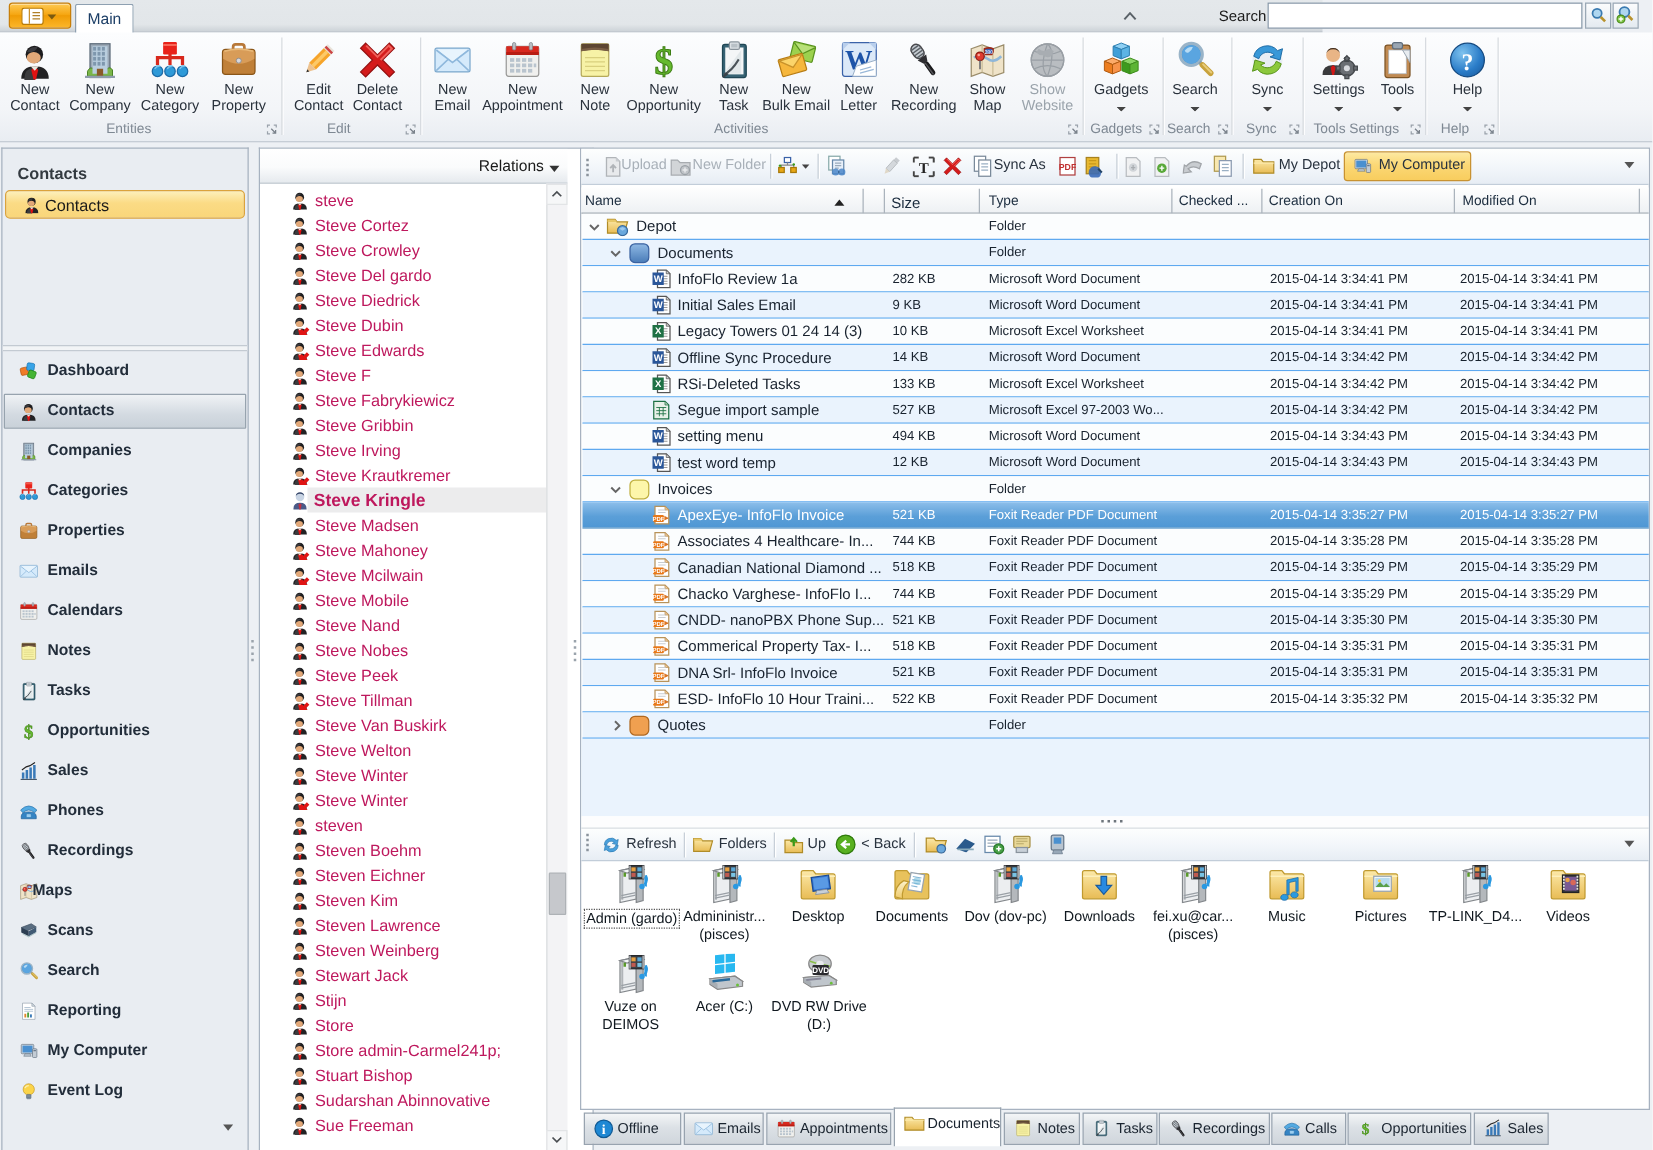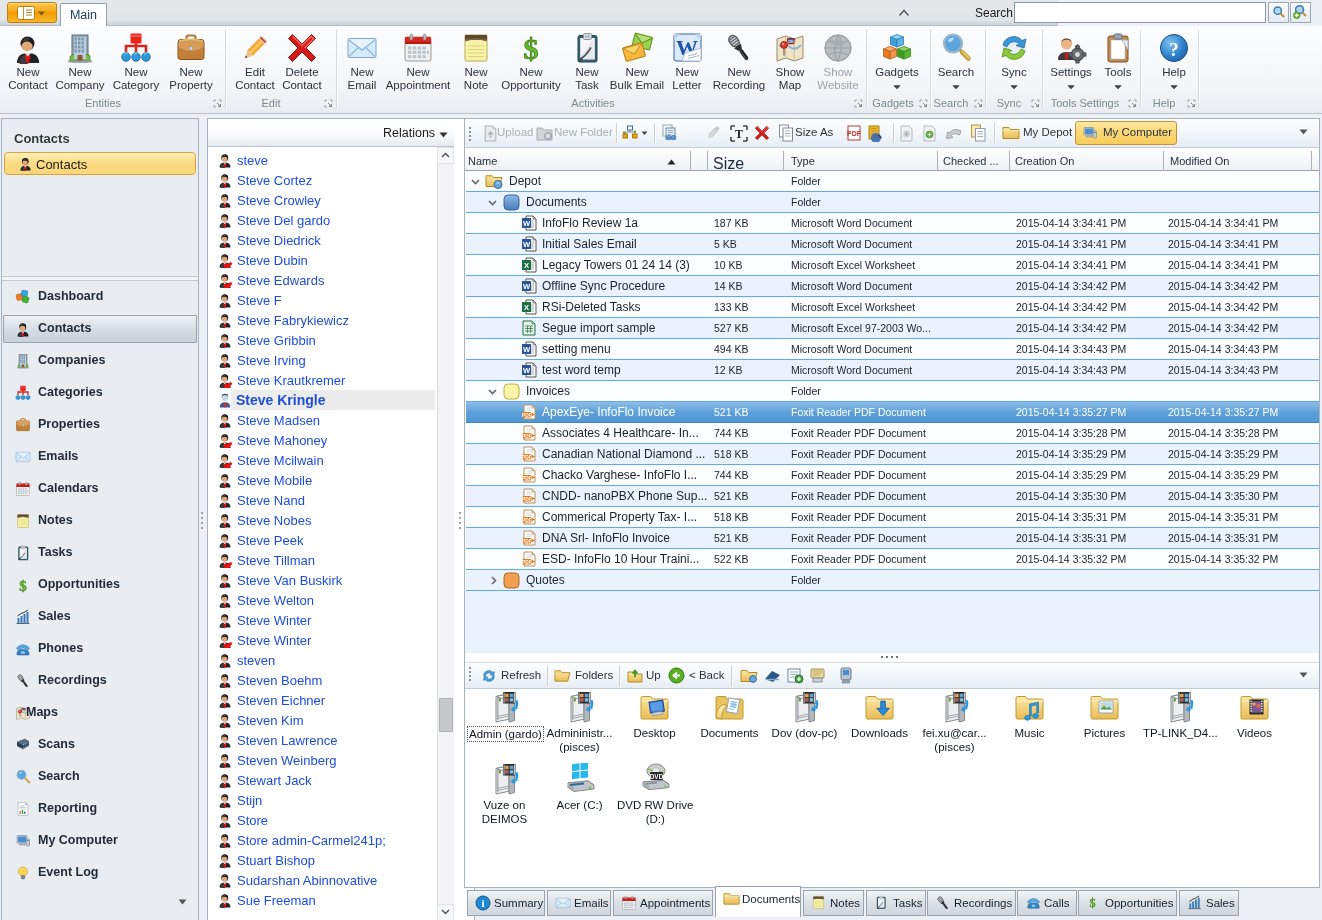--- a/index.html
+++ b/index.html
@@ -15,21 +15,21 @@
 .gsep{position:absolute;top:4px;height:78px;width:1px;background:#d7dbe0;box-shadow:1px 0 0 #fdfdfe}
 .glbl{position:absolute;top:71px;font-size:11px;color:#7e8893;text-align:center}
 .glaunch{position:absolute;top:73px;width:9px;height:9px}
 .dis{color:#9aa3ab}
 #main{left:0;top:114px;width:1322px;height:806px;background:#edf0f4}
 .panel{position:absolute;border:1px solid #a7b2c0;background:#fff;overflow:hidden}
 #lpanel{left:1px;top:4px;width:198px;height:802px;background:#e9edf2;border-bottom:none}
 #mpanel{left:207px;top:4px;width:268px;height:802px;border-bottom:none}
 #rpanel{left:464px;top:4px;width:856px;height:770px}
 .navtxt{position:absolute;font-size:12.5px;font-weight:bold;color:#222d3a;white-space:nowrap}
-.mrow{position:absolute;left:1px;width:228px;height:20px;font-size:13px;color:#1d4ed8;white-space:nowrap}
+.mrow{position:absolute;left:16px;width:228px;height:20px;font-size:13px;color:#be185d;white-space:nowrap}
 .mrow svg{position:absolute;left:8px;top:2px}
 .mrow span{position:absolute;left:28px;top:3px}
 .trow{position:absolute;left:1px;width:854px;height:21px;font-size:10.5px;color:#18222e}
 .trow .nm{font-size:12px}
 .trow .nm{position:absolute;top:3px;white-space:nowrap}
 .trow .sz{position:absolute;left:248px;top:4px}
 .trow .tp{position:absolute;left:325px;top:4px;white-space:nowrap}
 .trow .c1{position:absolute;left:550px;top:4px;white-space:nowrap}
 .trow .c2{position:absolute;left:702px;top:4px;white-space:nowrap}
 .tb{position:absolute;background:linear-gradient(#fdfefe,#f2f6fa 55%,#e7edf4);border-bottom:1px solid #c2cdd9}
@@ -964,21 +964,21 @@
       </svg>
 <svg class="abs" style="left:289px;top:6px" width="16" height="16" viewBox="0 0 32 32">
         <use href="#i-redx"></use>
       </svg>
 <svg class="abs" style="left:313px;top:5px" width="16" height="18" viewBox="0 0 16 18">
         <rect x="1.5" y="1" width="9" height="12" fill="#fff" stroke="#7a8a9a"></rect>
         <rect x="5" y="4" width="9.5" height="13" fill="#fff" stroke="#7a8a9a"></rect>
         <path d="M7 7 h5.5 M7 9.5 h5.5 M7 12 h5.5" stroke="#a8c" stroke-width="0"></path>
         <path d="M7 7 h5.5 M7 9.5 h5.5 M7 12 h5.5" stroke="#9ab0c4" stroke-width="1"></path>
       </svg>
-<div class="tbtxt" style="left:330px;color:#28323e">Size As</div>
+<div class="tbtxt" style="left:330px;color:#28323e">Sync As</div>
 <svg class="abs" style="left:382px;top:6px" width="14" height="16" viewBox="0 0 14 16">
         <rect x="1" y="1" width="12" height="14" fill="#fff" stroke="#b04040"></rect>
         <text x="7" y="11" font-size="7" font-weight="bold" text-anchor="middle" fill="#c03030">PDF</text>
         <path d="M2 2 l4 4 M6 2 l-4 4" stroke="#d86" stroke-width="0"></path>
       </svg>
 <svg class="abs" style="left:402px;top:5px" width="17" height="18" viewBox="0 0 17 18">
         <rect x="2" y="2" width="10" height="13" fill="#e8b830" stroke="#a8821c"></rect>
         <path d="M4 4.5 h6 M4 7 h6 M4 9.5 h6 M4 12 h6" stroke="#c89818" stroke-width="1"></path>
         <path d="M9 9 a5 5 0 1 1-0.1 0z" fill="#3a6ab8" opacity="0.9"></path>
         <path d="M11.5 11 l3 3" stroke="#246" stroke-width="1.6"></path>
@@ -1011,21 +1011,21 @@
 <div class="abs" style="left:610px;top:2px;width:102px;height:24px;border:1px solid #c89232;border-radius:3px;background:linear-gradient(#fde9a2,#fbd876 45%,#f8cd5e)"></div>
 <svg class="abs" style="left:617px;top:6px" width="16" height="16" viewBox="0 0 32 32">
         <use href="#i-mycomp"></use>
       </svg>
 <div class="tbtxt" style="left:638px;top:7px">My Computer</div>
 <svg class="abs" style="left:834px;top:10px" width="9" height="6" viewBox="0 0 9 6">
         <path d="M0.5 0.5 h8 L4.5 5.5z" fill="#555"></path>
       </svg>
 <div class="abs" style="left:0;top:31px;width:854px;height:21px;background:linear-gradient(#fefefe,#eef1f4);border-bottom:1px solid #9aa4ad"></div>
 <div class="abs" style="left:3px;top:36px;font-size:11px;color:#1b2c3e">Name</div>
-<div class="abs" style="left:248px;top:36px;font-size:16px;color:#1b2c3e">Size</div>
+<div class="abs" style="left:248px;top:36px;font-size:12px;color:#1b2c3e">Size</div>
 <div class="abs" style="left:326px;top:36px;font-size:11px;color:#1b2c3e">Type</div>
 <div class="abs" style="left:478px;top:36px;font-size:11px;color:#1b2c3e">Checked ...</div>
 <div class="abs" style="left:550px;top:36px;font-size:11px;color:#1b2c3e">Creation On</div>
 <div class="abs" style="left:705px;top:36px;font-size:11px;color:#1b2c3e">Modified On</div>
 <div class="abs" style="left:225px;top:32px;width:1px;height:20px;background:#aab3bc"></div>
 <div class="abs" style="left:242px;top:32px;width:1px;height:20px;background:#aab3bc"></div>
 <div class="abs" style="left:318px;top:32px;width:1px;height:20px;background:#aab3bc"></div>
 <div class="abs" style="left:472px;top:32px;width:1px;height:20px;background:#aab3bc"></div>
 <div class="abs" style="left:544px;top:32px;width:1px;height:20px;background:#aab3bc"></div>
 <div class="abs" style="left:698px;top:32px;width:1px;height:20px;background:#aab3bc"></div>
@@ -1058,35 +1058,35 @@
 </div>
 <div class="trow" style="top:94px;background:#fbfdfe;border-bottom:1px solid #5ea9f0">
 <svg class="abs" style="left:55px;top:2px" width="16" height="16" viewBox="0 0 16 16">
           <path d="M5 1 h7 l3 3 v11 h-10z" fill="#fff" stroke="#555"></path>
           <path d="M12 1 l3 3 h-3z" fill="#ccc" stroke="#555" stroke-width="0.6"></path>
           <path d="M7 6 h6 M7 8 h6 M7 10 h6 M7 12 h6" stroke="#999" stroke-width="0.8"></path>
           <rect x="1" y="3" width="9" height="10" fill="#2a5699"></rect>
           <text x="5.5" y="10.6" font-size="7.6" font-weight="bold" text-anchor="middle" fill="#fff">W</text>
         </svg>
 <div class="nm" style="left:76px">InfoFlo Review 1a</div>
-<div class="sz">187 KB</div>
+<div class="sz">282 KB</div>
 <div class="tp">Microsoft Word Document</div>
 <div class="c1">2015-04-14 3:34:41 PM</div>
         <div class="c2">2015-04-14 3:34:41 PM</div>
 </div>
 <div class="trow" style="top:115px;background:#eaf3fd;border-bottom:1px solid #5ea9f0">
 <svg class="abs" style="left:55px;top:2px" width="16" height="16" viewBox="0 0 16 16">
           <path d="M5 1 h7 l3 3 v11 h-10z" fill="#fff" stroke="#555"></path>
           <path d="M12 1 l3 3 h-3z" fill="#ccc" stroke="#555" stroke-width="0.6"></path>
           <path d="M7 6 h6 M7 8 h6 M7 10 h6 M7 12 h6" stroke="#999" stroke-width="0.8"></path>
           <rect x="1" y="3" width="9" height="10" fill="#2a5699"></rect>
           <text x="5.5" y="10.6" font-size="7.6" font-weight="bold" text-anchor="middle" fill="#fff">W</text>
         </svg>
 <div class="nm" style="left:76px">Initial Sales Email</div>
-<div class="sz">5 KB</div>
+<div class="sz">9 KB</div>
 <div class="tp">Microsoft Word Document</div>
 <div class="c1">2015-04-14 3:34:41 PM</div>
         <div class="c2">2015-04-14 3:34:41 PM</div>
 </div>
 <div class="trow" style="top:136px;background:#fbfdfe;border-bottom:1px solid #5ea9f0">
 <svg class="abs" style="left:55px;top:2px" width="16" height="16" viewBox="0 0 16 16">
           <path d="M5 1 h7 l3 3 v11 h-10z" fill="#fff" stroke="#555"></path>
           <path d="M12 1 l3 3 h-3z" fill="#ccc" stroke="#555" stroke-width="0.6"></path>
           <path d="M7 6 h6 M7 8 h6 M7 10 h6 M7 12 h6" stroke="#999" stroke-width="0.8"></path>
           <rect x="1" y="3" width="9" height="10" fill="#1e7145"></rect>
@@ -1598,21 +1598,21 @@
     <div class="abs" style="left:201px;top:413px;width:2px;height:2px;background:#9aa3ac"></div>
 <div class="abs" style="left:459px;top:398px;width:2px;height:2px;background:#9aa3ac"></div>
     <div class="abs" style="left:459px;top:403px;width:2px;height:2px;background:#9aa3ac"></div>
     <div class="abs" style="left:459px;top:408px;width:2px;height:2px;background:#9aa3ac"></div>
     <div class="abs" style="left:459px;top:413px;width:2px;height:2px;background:#9aa3ac"></div>
 <div class="ftab abs" style="left:467px;width:78px">
       <svg width="16" height="16" viewBox="0 0 16 16">
         <circle cx="8" cy="8" r="7" fill="#1e88d4" stroke="#115a94"></circle>
         <text x="8" y="12.4" font-size="11" font-weight="bold" font-family="Liberation Serif,serif" text-anchor="middle" fill="#fff">i</text>
       </svg>
-      <span>Summary</span>
+      <span>Offline</span>
     </div>
 <div class="ftab abs" style="left:547px;width:64px">
       <svg width="16" height="16" viewBox="0 0 32 32">
         <use href="#i-envelope"></use>
       </svg>
       <span>Emails</span>
     </div>
 <div class="ftab abs" style="left:613px;width:100px">
       <svg width="16" height="16" viewBox="0 0 32 32">
         <use href="#i-calendar"></use>

